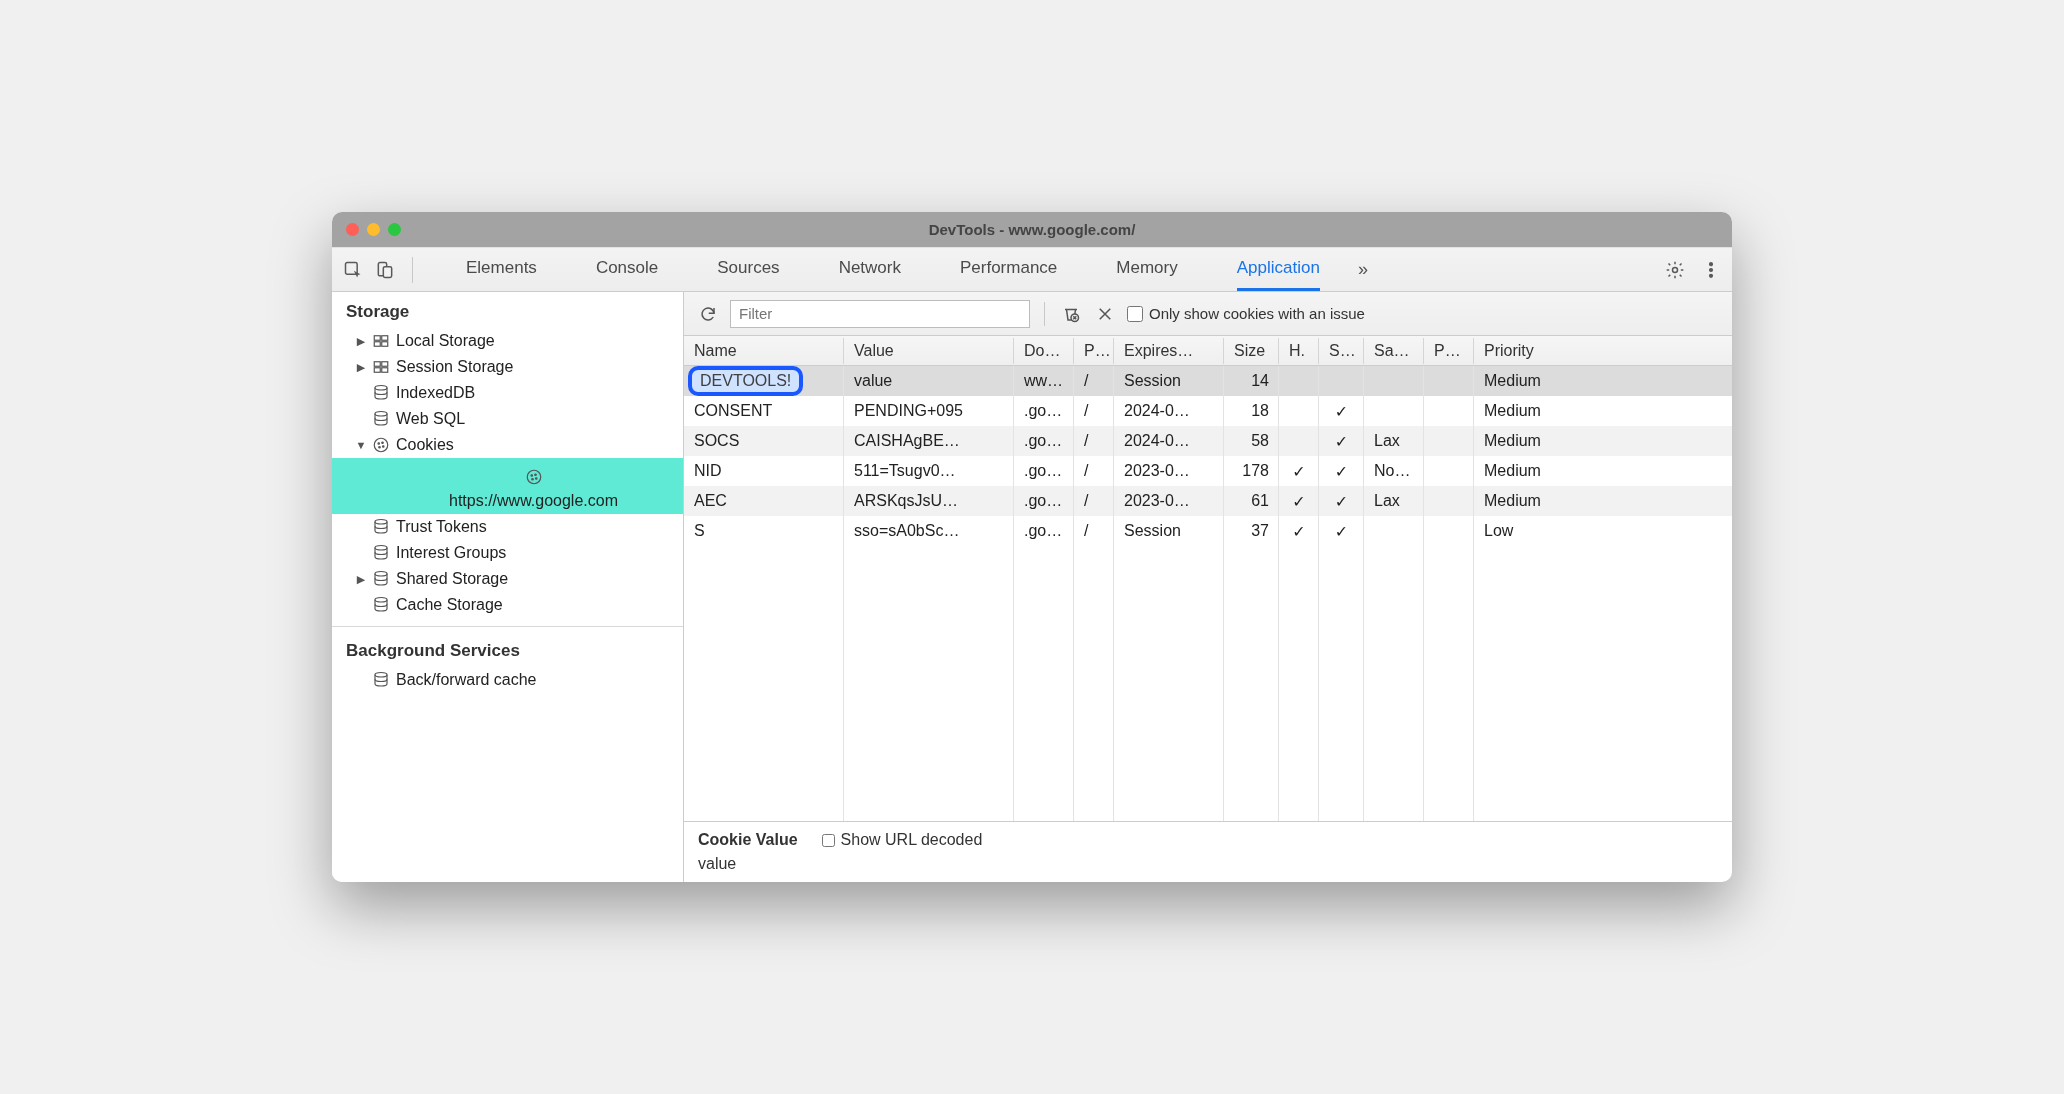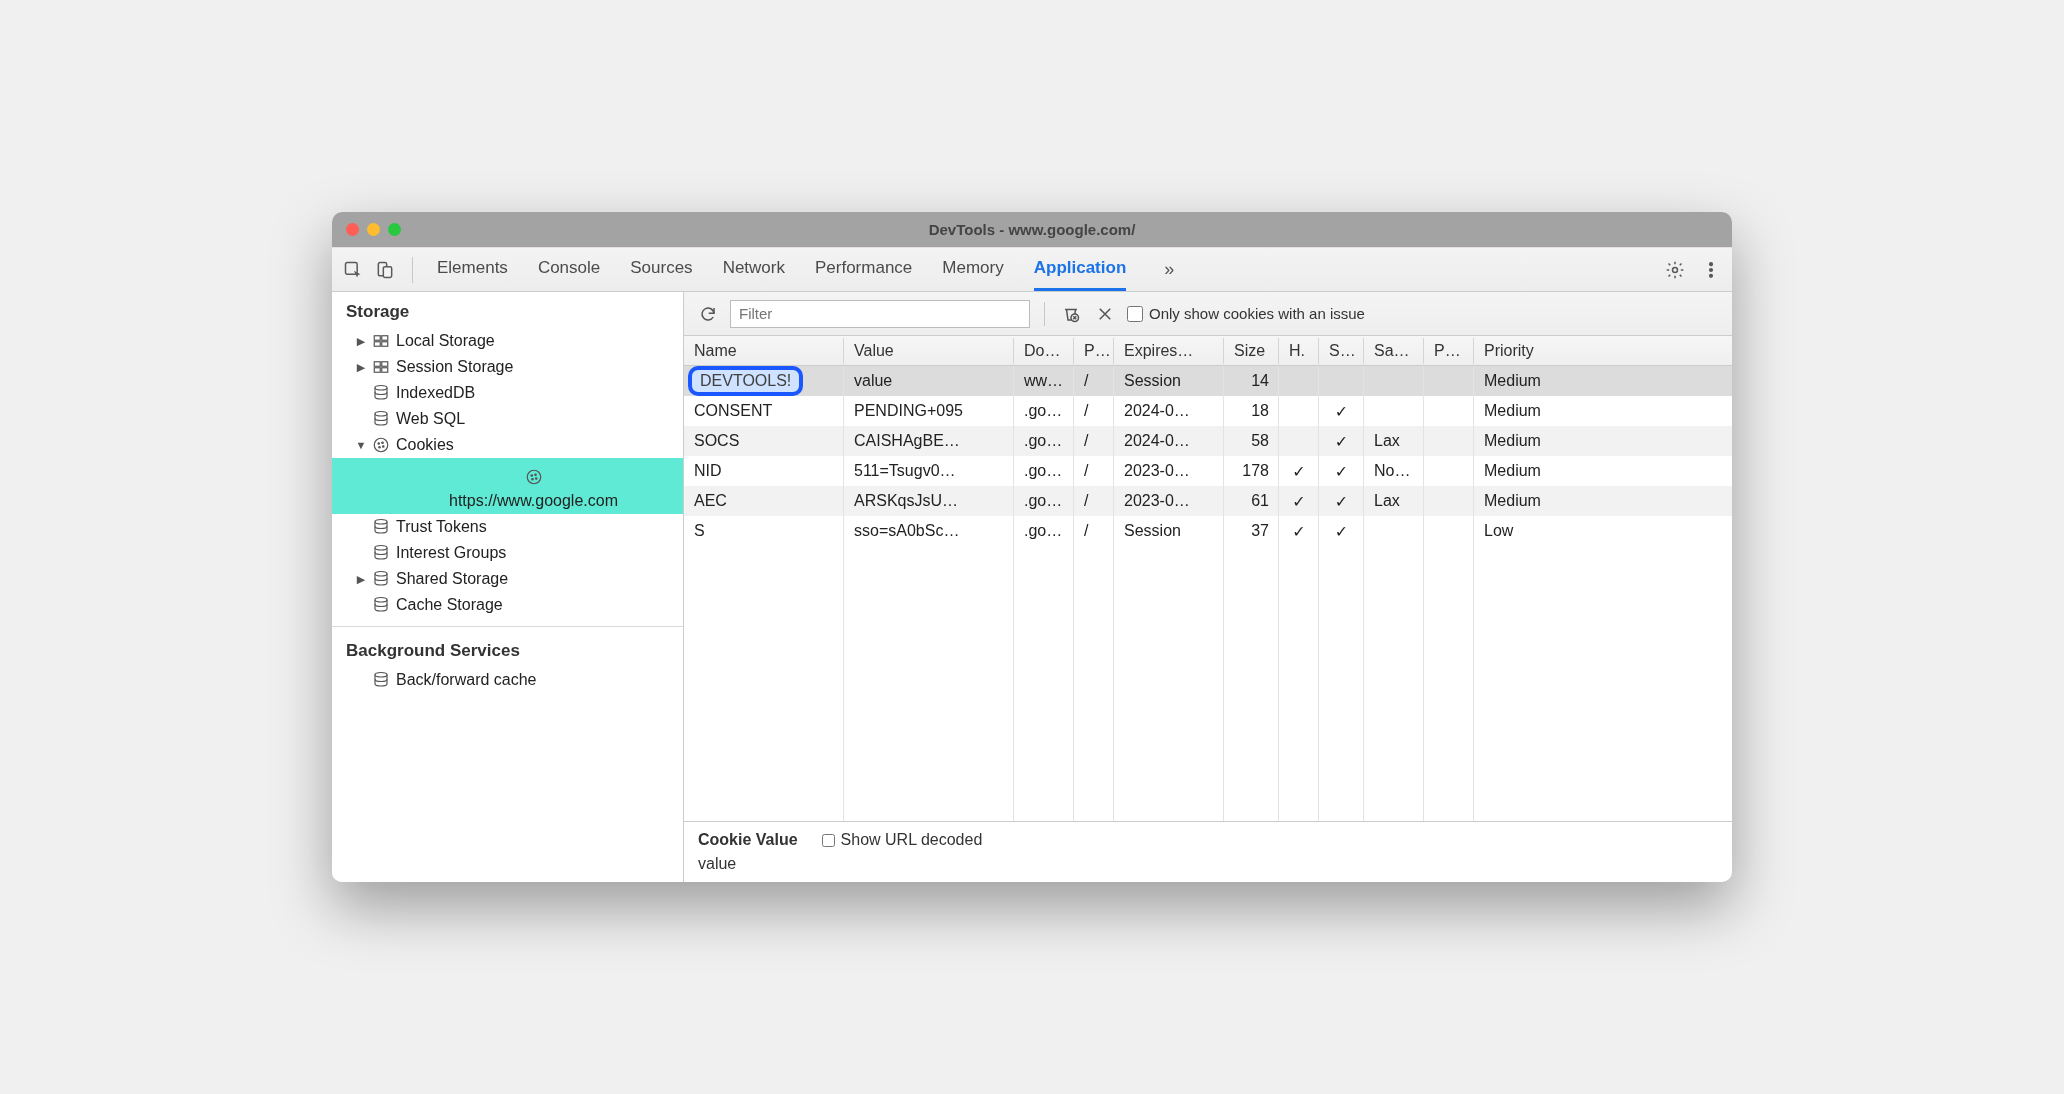--- a/index.html
+++ b/index.html
@@ -79,25 +79,26 @@
     height: 100%;
   }
   .tab {
     font-size: 17px;
     color: #4b4b4b;
     height: 100%;
     display: flex;
     align-items: center;
     cursor: pointer;
     border-bottom: 3px solid transparent;
+    margin-left: 29px;
   }
   .tab.active {
     color: #1a73e8;
     border-bottom-color: #1a73e8;
-    font-weight: 700;
+    font-weight: 400;
   }
   .tab-more {
     font-size: 18px;
     color: #555;
     cursor: pointer;
     padding: 0 8px;
   }
   .toolbar-right {
     display: flex; gap: 10px; align-items: center;
     margin-left: auto;

